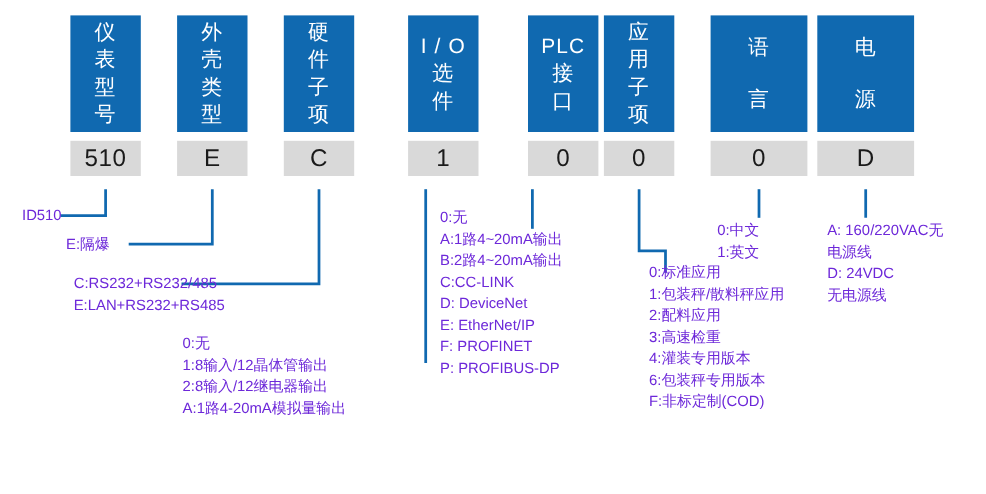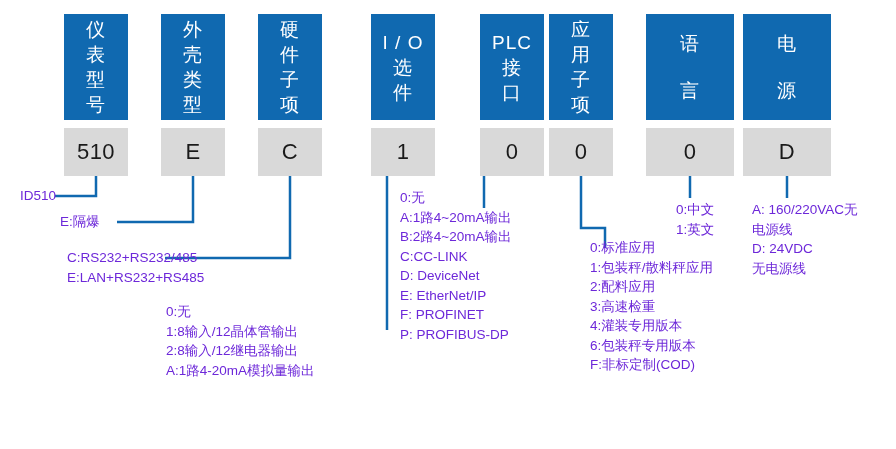--- a/index.html
+++ b/index.html
@@ -45,21 +45,21 @@
     font-weight: 400;
   }
   .col-header .hline {
     display: block;
     white-space: nowrap;
   }
   .col-value {
     margin-top: 8px;
     background: #d9d9d9;
     color: #1a1a1a;
-    height: 48px;
+    height: 32px;
     display: flex;
     align-items: center;
     justify-content: center;
     font-size: 22px;
     letter-spacing: 0.5px;
   }
   .note {
     position: absolute;
     font-size: 13.5px;
     line-height: 19.5px;
@@ -187,21 +187,21 @@
 P: PROFIBUS-DP</div>
 
   <div class="note" style="left:578px; top:238px;margin-left:12px;">0:标准应用
 1:包装秤/散料秤应用
 2:配料应用
 3:高速检重
 4:灌装专用版本
 6:包装秤专用版本
 F:非标定制(COD)</div>
 
-  <div class="note" style="left:676px; top:200px;">0:中文
+  <div class="note" style="left:652px; top:200px;">0:中文
 1:英文</div>
 
   <div class="note" style="left:752px; top:200px;">A: 160/220VAC无
 电源线
 D: 24VDC
 无电源线</div>
 
 </div>
 
 </body></html>

